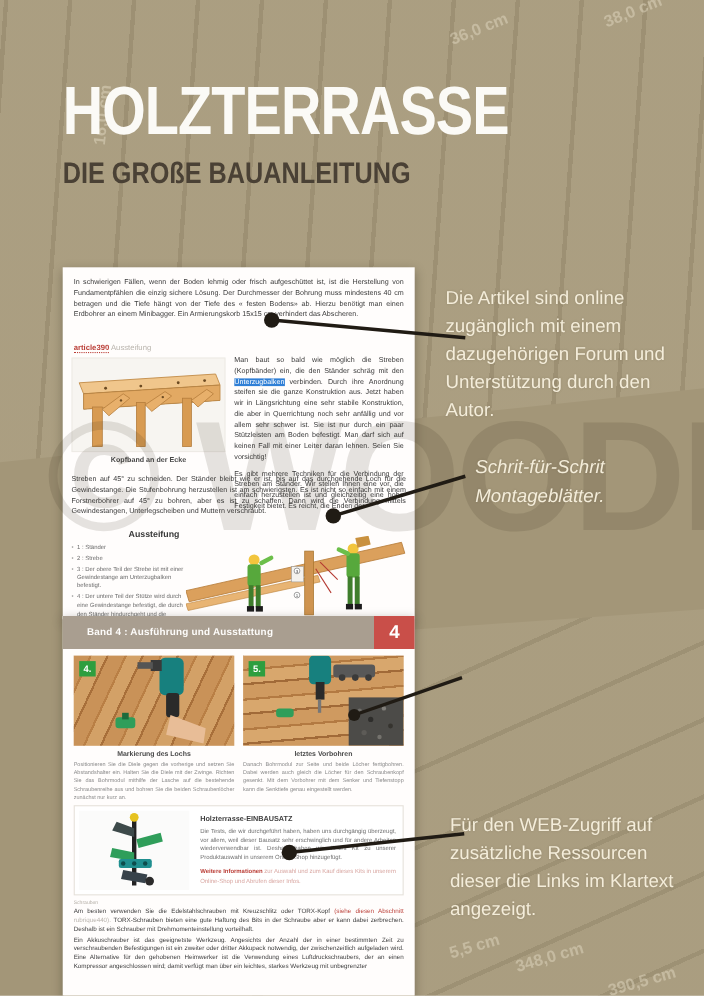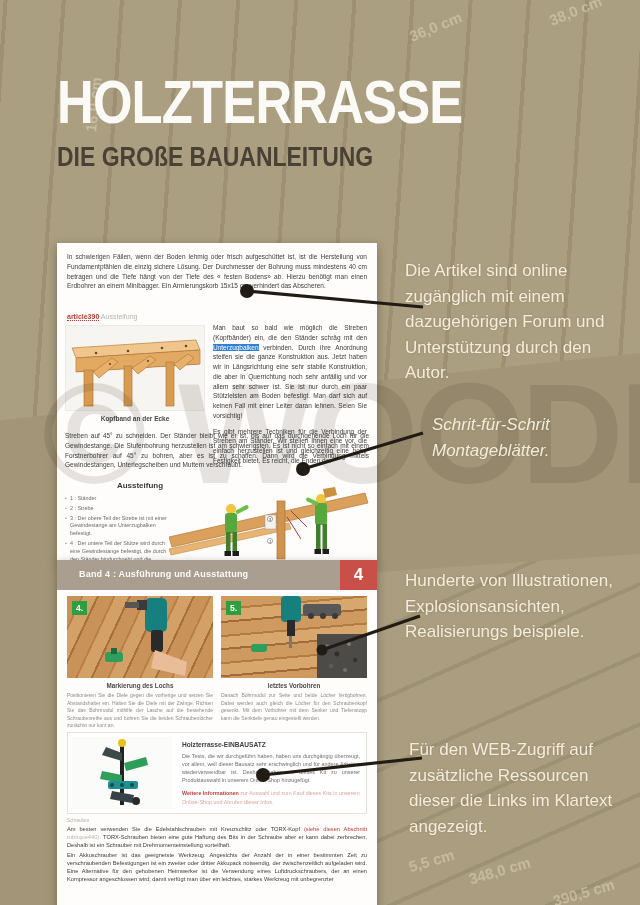--- a/index.html
+++ b/index.html
@@ -264,16 +264,15 @@
     <line x1="303" y1="469" x2="423" y2="433" stroke="#201b14" stroke-width="3.2"></line>
     <circle cx="303" cy="469" r="7" fill="#201b14"></circle>
     <line x1="322" y1="650" x2="420" y2="616" stroke="#201b14" stroke-width="3"></line>
     <circle cx="322" cy="650" r="5.5" fill="#201b14"></circle>
     <line x1="263" y1="775" x2="422" y2="758" stroke="#201b14" stroke-width="3.2"></line>
     <circle cx="263" cy="775" r="7" fill="#201b14"></circle>
   </svg>
 
   <div class="note note1">Die Artikel sind online zugänglich mit einem dazugehörigen Forum und Unterstützung durch den Autor.</div>
   <div class="note note2">Schrit-für-Schrit Montageblätter.</div>
-  <div class="note note3">Hunderte von Illustrationen, Explosionsansichten, Realisierungs beispiele.</div>
   <div class="note note4">Für den WEB-Zugriff auf zusätzliche Ressourcen dieser die Links im Klartext angezeigt.</div>
 
 </div>
 
 </body></html>

